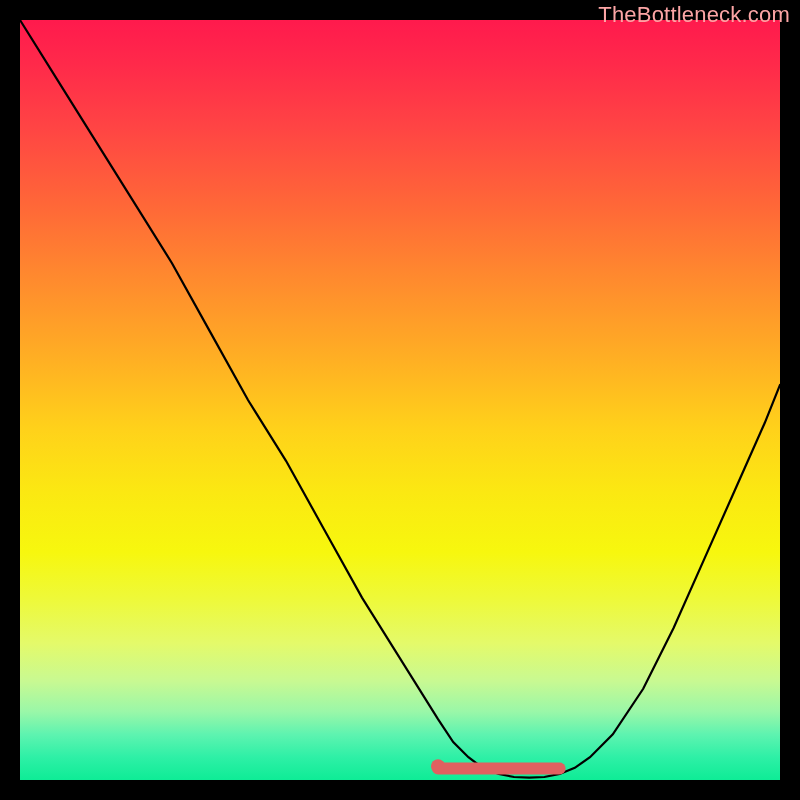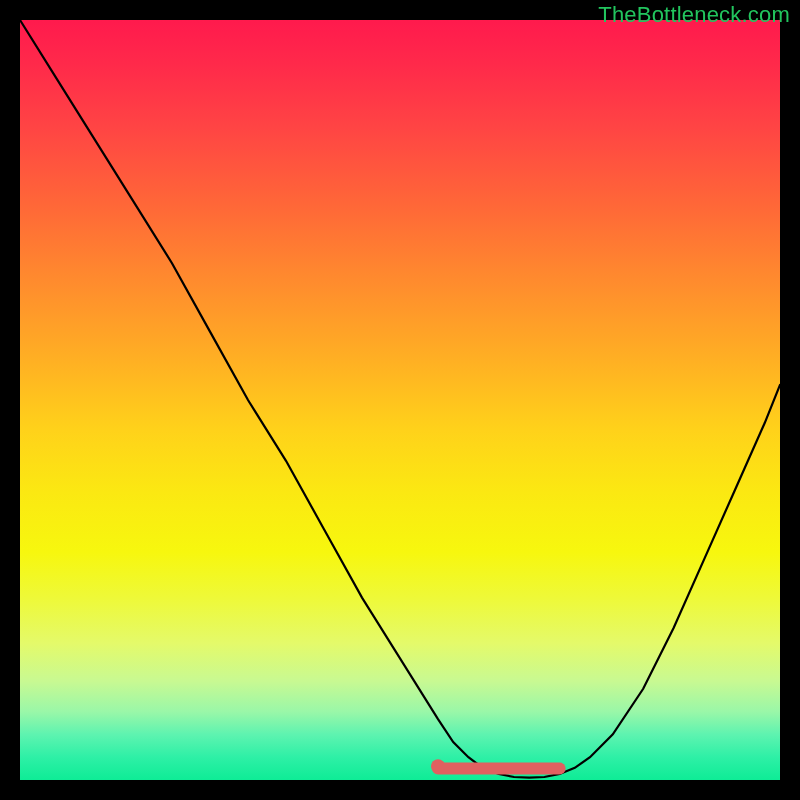--- a/index.html
+++ b/index.html
@@ -33,21 +33,21 @@
       #5ef3b0 94%,
       #2ef0a6 97%,
       #0eec96 100%);
   }
   .watermark {
     position: absolute;
     top: 2px;
     right: 10px;
     font-family: Arial, Helvetica, sans-serif;
     font-size: 22px;
-    color: #22c55e;
+    color: #fca5a5;
     letter-spacing: 0.2px;
     user-select: none;
   }
   svg.curve-layer {
     position: absolute;
     left: 20px;
     top: 20px;
     width: 760px;
     height: 760px;
     overflow: visible;

